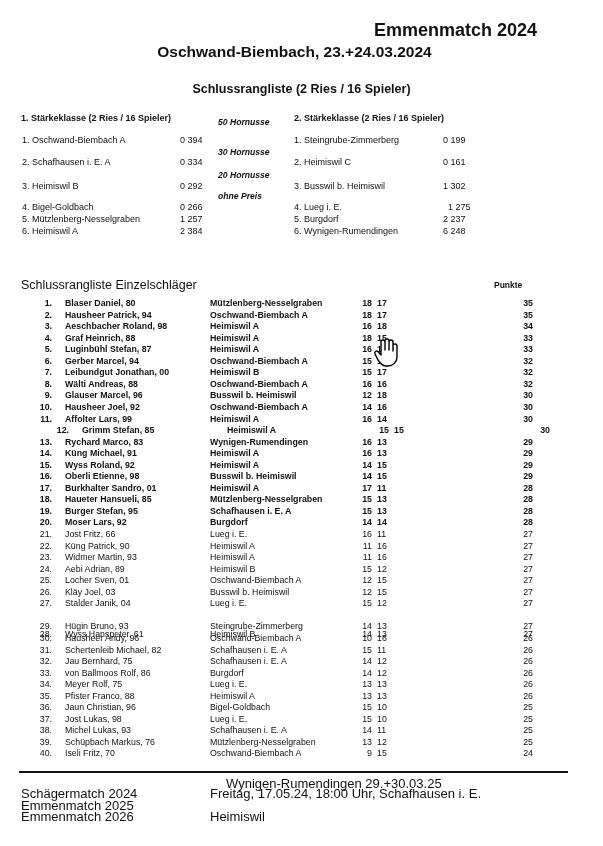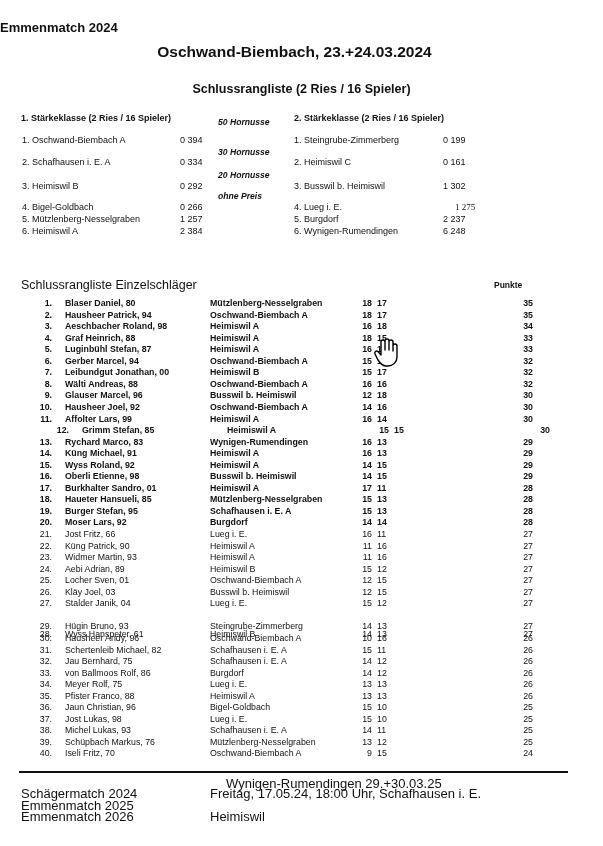--- a/index.html
+++ b/index.html
@@ -1,19 +1,19 @@
 <!DOCTYPE html>
 <html><head>
 <meta charset="utf-8">
 <style>
   html, body { margin: 0; padding: 0; background: #ffffff; }
   body { width: 603px; height: 846px; position: relative; overflow: hidden;
          font-family: "Liberation Sans", sans-serif; color: #111; }
   .abs { position: absolute; white-space: nowrap; }
-  .title1 { top: 20px; left: 0; width: 537px; text-align: left; font-size: 13px; font-weight: bold; }
+  .title1 { top: 20px; left: 0; width: 537px; text-align: right; font-size: 18px; font-weight: bold; }
   .title2 { top: 43px; left: 0; width: 589px; text-align: center; font-size: 15.5px; font-weight: bold; }
   .subtitle { top: 82px; left: 0; width: 603px; text-align: center; font-size: 12.5px; font-weight: bold; }
   .class-head { font-size: 9px; font-weight: bold; }
   .team { font-size: 9px; }
   .team .name { position: absolute; left: 0; }
   .team .score { position: absolute; }
   .prize { font-size: 8.6px; font-weight: bold; font-style: italic; }
   .ind-title { top: 278px; left: 21px; font-size: 12.5px; }
   .punkte-head { top: 280px; left: 494px; font-size: 8.5px; font-weight: bold; }
   .row { position: absolute; left: 0; width: 603px; height: 11.5px; font-size: 8.8px; line-height: 11.5px; }
@@ -80,21 +80,21 @@
     <div class="abs team" style="top: 157px; left: 294px;">
       <span class="name">2. Heimiswil C</span>
       <span class="score" style="left: 149px;">0 161</span>
     </div>
     <div class="abs team" style="top: 181px; left: 294px;">
       <span class="name">3.  Busswil b. Heimiswil</span>
       <span class="score" style="left: 149px;">1 302</span>
     </div>
     <div class="abs team" style="top: 202px; left: 294px;">
       <span class="name">4. Lueg i. E.</span>
-      <span class="score" style="left: 161px; font-family: Liberation Serif, serif;">1 275</span>
+      <span class="score" style="left: 154px;">1 275</span>
     </div>
     <div class="abs team" style="top: 214px; left: 294px;">
       <span class="name">5. Burgdorf</span>
       <span class="score" style="left: 149px; text-align: right;">2 237</span>
     </div>
     <div class="abs team" style="top: 226px; left: 294px;">
       <span class="name">6. Wynigen-Rumendingen</span>
       <span class="score" style="left: 149px;">6 248</span>
     </div>
   </div>

